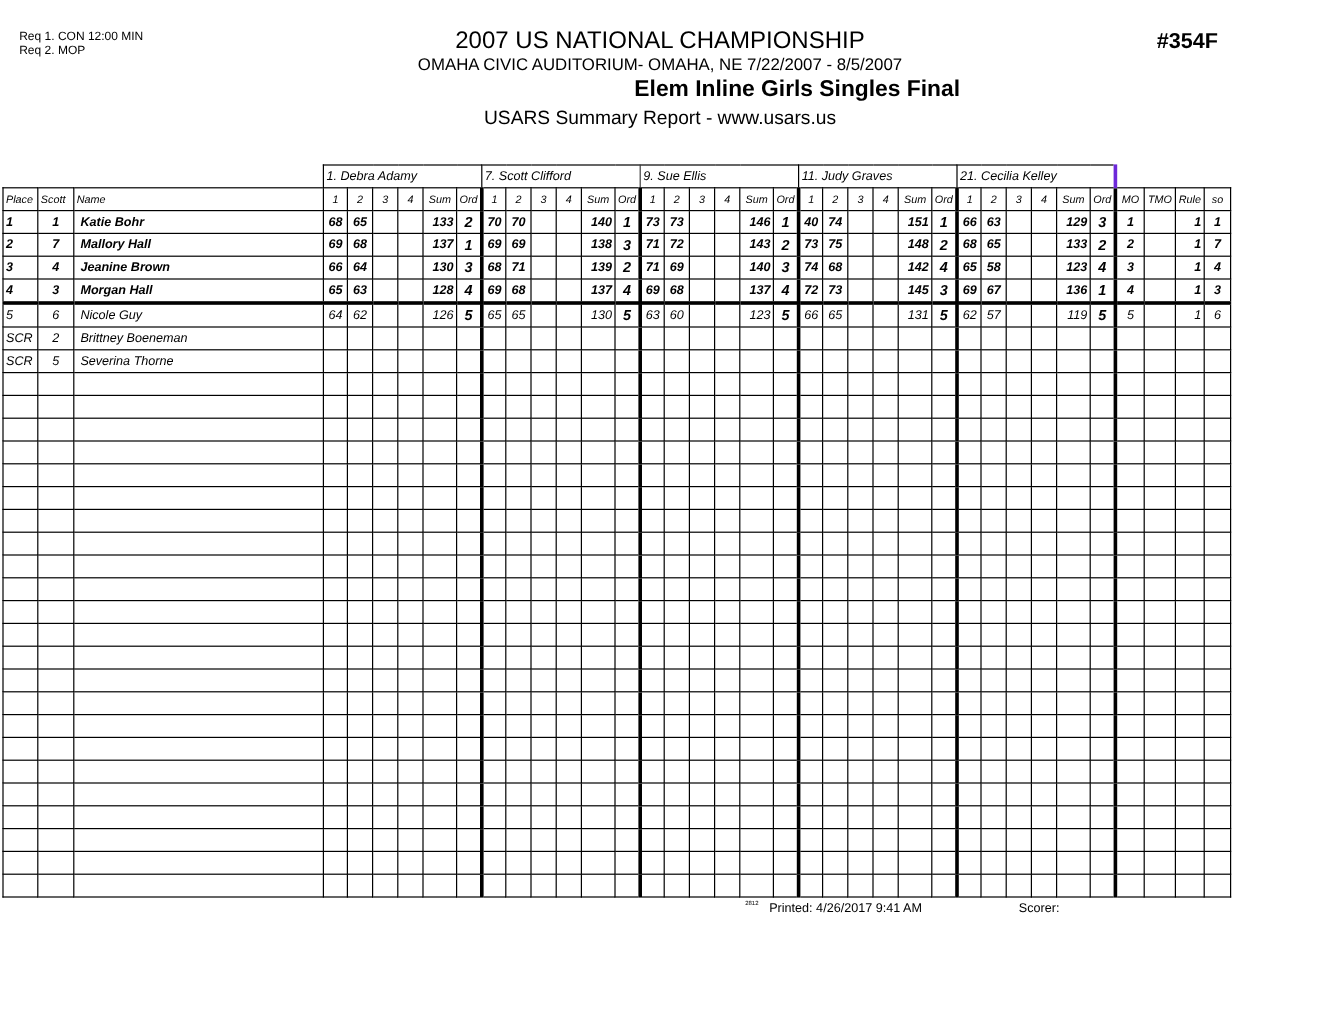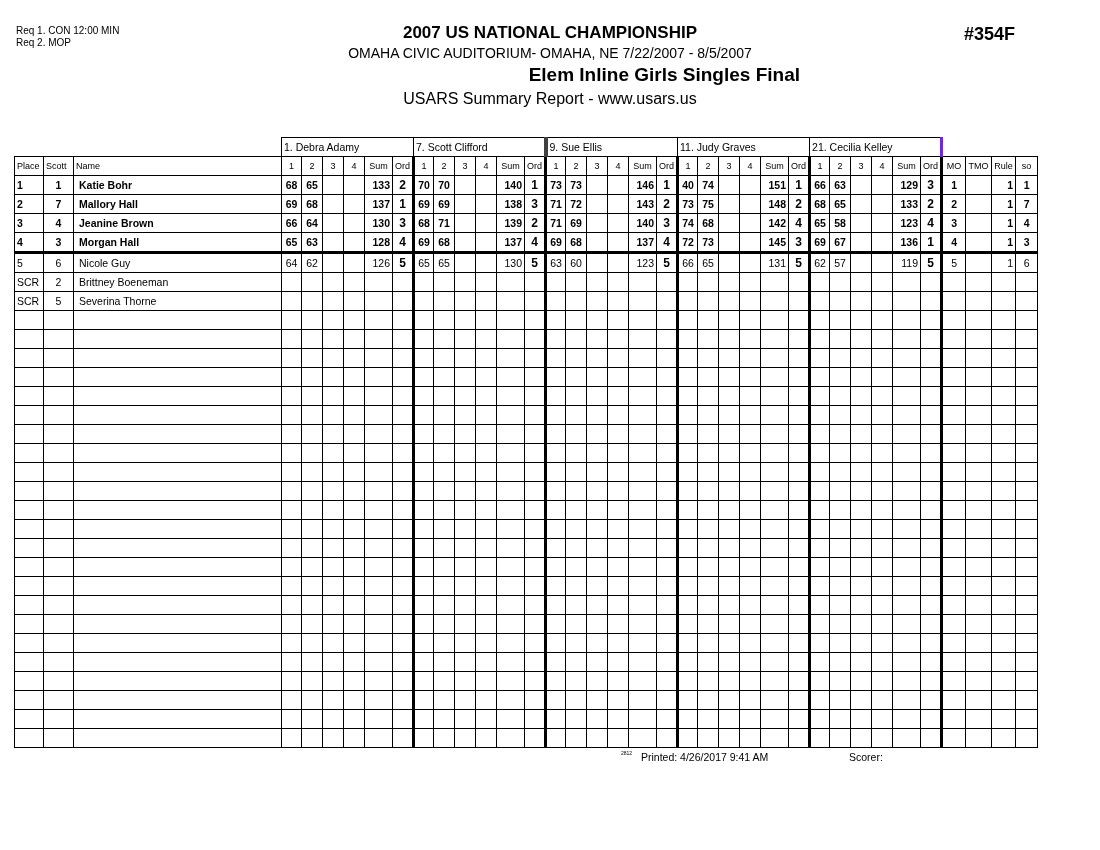--- a/index.html
+++ b/index.html
@@ -1,26 +1,26 @@
 <!DOCTYPE html>
 <html><head>
 <meta charset="utf-8">
 <style>
   html, body { margin:0; padding:0; background:#ffffff; }
   body { width:1100px; height:850px; position:relative; overflow:hidden;
          font-family:"Liberation Sans", sans-serif; color:#000; }
   .req { position:absolute; left:16px; font-size:10px; line-height:12px; }
   .hdr-center { position:absolute; left:300px; width:500px; text-align:center; }
-  .t1 { top:23px; font-size:17px; font-weight:bold; }
+  .t1 { top:23px; font-size:20px; font-weight:normal; }
   .t2 { top:45px; font-size:14px; }
   .t3 { top:64px; font-size:19px; font-weight:bold;text-align:right; }
   .t4 { top:90px; font-size:16px; }
   .evt { position:absolute; left:964px; top:24px; font-size:18px; font-weight:bold; }
 
-  table.grid { position:absolute; left:14px; top:137px; border-collapse:collapse; table-layout:fixed; }
+  table.grid { position:absolute; left:2px; top:137px; border-collapse:collapse; table-layout:fixed;font-style:italic; }
   table.grid td { border:1px solid #000; padding:0 2px; height:18px; font-size:10px; line-height:12px;
                   white-space:nowrap; overflow:hidden; }
   table.grid tr.judges td { height:18px; font-size:10.5px; border-bottom:1px solid #000; }
   table.grid tr.judges td.blank { border:none; }
   table.grid tr.colhdr td { font-size:9px; height:18px; }
   table.grid tr.data td { height:18px; font-size:10.5px; }
   td.r { text-align:right; }
   td.c { text-align:center; }
   td.ord { font-weight:bold; font-size:12px !important; text-align:center; border-right:3px solid #000 !important; }
   td.ordh { border-right:3px solid #000 !important; }
@@ -78,21 +78,21 @@
       <col style="width: 21px;">
       <col style="width: 24px;">
       <col style="width: 26px;">
       <col style="width: 24px;">
       <col style="width: 22px;">
     </colgroup>
   <tbody id="tbody">
       <tr class="judges">
         <td class="blank" colspan="3"></td>
         <td colspan="6" style="border-right:1px solid #000;">1.  Debra Adamy</td>
-        <td colspan="6" style="border-right:4px solid #404040;margin-top:24px;">7.  Scott Clifford</td>
+        <td colspan="6" style="border-right:1px solid #404040;margin-top:24px;">7.  Scott Clifford</td>
         <td colspan="6" style="border-right:1px solid #000;">9.  Sue Ellis</td>
         <td colspan="6" style="border-right:1px solid #000;">11.  Judy Graves</td>
         <td colspan="6" style="border-right:3px solid #6d28d9;">21.  Cecilia Kelley</td>
         <td class="blank" colspan="4"></td>
       </tr>
       <tr class="colhdr">
         <td>Place</td>
         <td>Scott</td>
         <td>Name</td>
         <td class="c">1</td>

